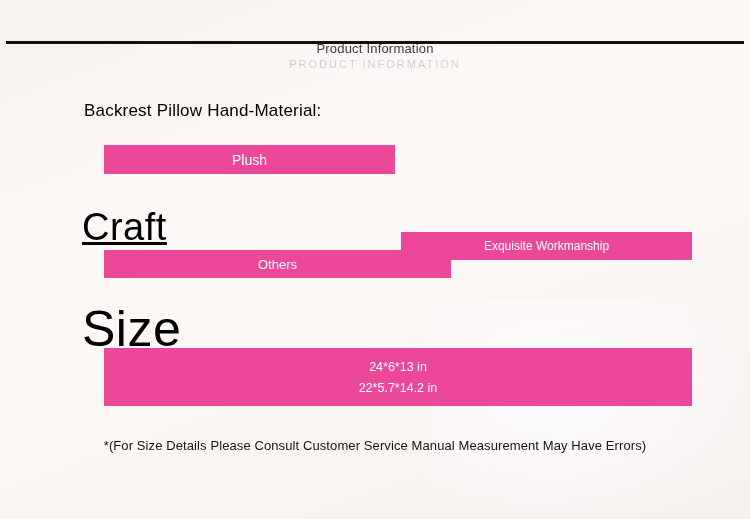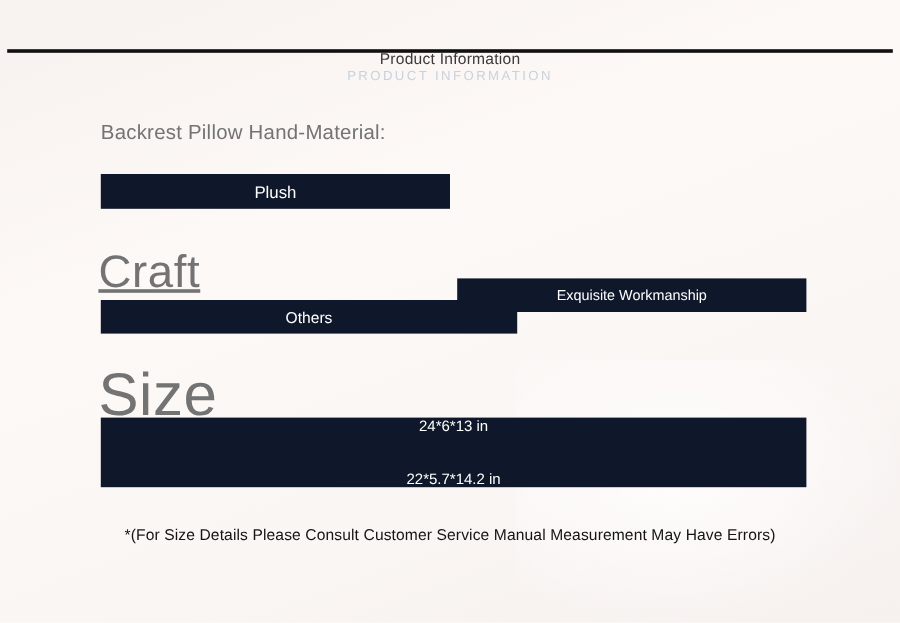--- a/index.html
+++ b/index.html
@@ -60,21 +60,21 @@
     width: 750px;
     text-align: center;
     font-size: 11px;
     color: #b9c6d6;
     letter-spacing: 2px;
     opacity: 0.75;
     filter: blur(0.6px);
   }
   .section-label {
     position: absolute;
-    color: #737373;
+    color: #000000;
   }
   .label-material {
     left: 84px;
     top: 100px;
     width: 300px;
     font-size: 17px;
     line-height: 22px;
     letter-spacing: 0.2px;
   }
   .label-craft {
@@ -87,28 +87,29 @@
   }
   .label-size {
     left: 82px;
     top: 306px;
     font-size: 50px;
     line-height: 46px;
     letter-spacing: 0.5px;
   }
   .bar {
     position: absolute;
-    background: #0f172a;
+    background: #ec4899;
     color: #ffffff;
     display: flex;
     align-items: center;
     justify-content: center;
     text-align: center;
     font-size: 13px;
     box-sizing: border-box;
+    margin-left: 20px;
   }
   .bar-plush {
     left: 84px;
     top: 145px;
     width: 291px;
     height: 29px;
     font-size: 14px;
   }
   .bar-poetic {
     left: 381px;
@@ -139,21 +140,21 @@
     width: 291px;
     height: 28px;
     font-size: 12px;
   }
   .bar-size {
     left: 84px;
     top: 348px;
     width: 588px;
     height: 58px;
     flex-direction: column;
-    justify-content: space-between;
+    justify-content: center;
     gap: 7px;
     font-size: 12.5px;
   }
   .bar-size .line {
     display: block;
   }
   .footnote {
     position: absolute;
     left: 0;
     top: 438px;

